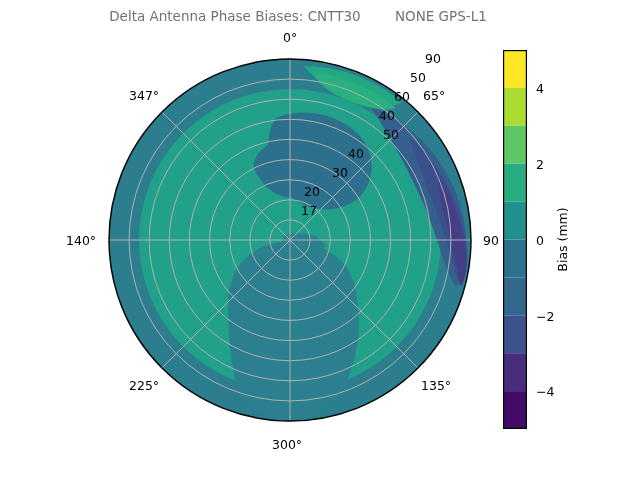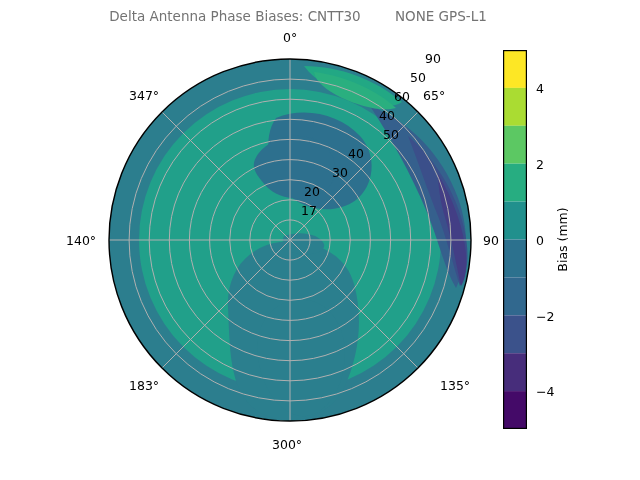--- a/index.html
+++ b/index.html
@@ -123,23 +123,23 @@
     <div class="rad-label" style="left:255px;top:69px;margin-left:20px;">50</div>
     <div class="rad-label" style="left:271px;top:50px;">40</div>
     <div class="rad-label" style="left:286px;top:31px;">60</div>
     <div class="rad-label" style="left:302px;top:12px;">50</div>
     <div class="rad-label" style="left:317px;top:-7px;">90</div>
   </div>
 
   <div class="ang-label" style="left:283px;top:30px;">0°</div>
   <div class="ang-label" style="left:423px;top:88px;">65°</div>
   <div class="ang-label" style="left:483px;top:233px;">90</div>
-  <div class="ang-label" style="left:421px;top:378px;margin-left:19px;">135°</div>
+  <div class="ang-label" style="left:421px;top:378px;">135°</div>
   <div class="ang-label" style="left:272px;top:437px;">300°</div>
-  <div class="ang-label" style="left:129px;top:378px;">183°</div>
+  <div class="ang-label" style="left:129px;top:378px;">225°</div>
   <div class="ang-label" style="left:66px;top:233px;">140°</div>
   <div class="ang-label" style="left:129px;top:88px;">347°</div>
 
   <div class="cbar-wrap">
     <svg class="cbar-svg" width="24" height="379" viewBox="0 0 24 379">
       <g>
         <rect x="0" y="0" width="24" height="37.9" fill="#fde725"></rect>
         <rect x="0" y="37.9" width="24" height="37.9" fill="#aadc32"></rect>
         <rect x="0" y="75.8" width="24" height="37.9" fill="#5cc863"></rect>
         <rect x="0" y="113.7" width="24" height="37.9" fill="#27ad81"></rect>

